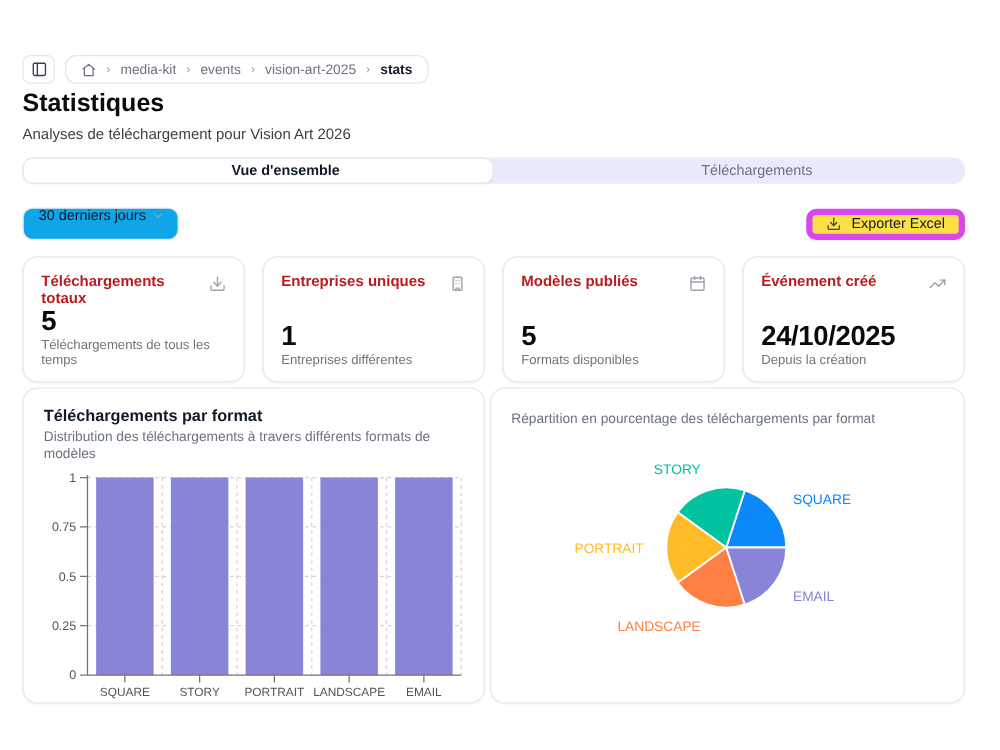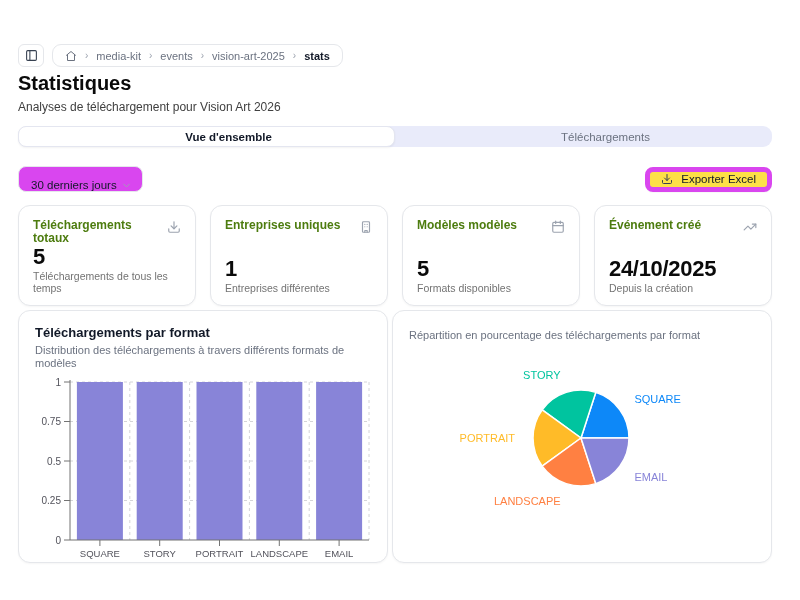--- a/index.html
+++ b/index.html
@@ -24,35 +24,35 @@
   
   .tabbar { margin-top:12px; height:21px; background:#e9ebfa; border-radius:9px;
     display:grid; grid-template-columns:1fr 1fr; align-items:stretch; }
   .tab { display:flex; align-items:center; justify-content:center; font-size:11.5px;
     color:#6b7280; border-radius:8px;padding-left:44px; }
   .tab.active { background:#ffffff; color:#111827; font-weight:600;
     border:1px solid #e4e6f0; box-shadow:0 1px 2px rgba(0,0,0,.05); }
 
   
   .controls { margin-top:19px; height:26px; display:flex; align-items:center; justify-content:space-between; }
-  .select { display:inline-flex; align-items:flex-end; gap:4px; height:26px; padding:0 10px 0 12px;
-    border:1px solid #e5e7eb; border-radius:8px; background:#d946ef; font-size:11.5px; color:#111827; }
+  .select { display:inline-flex; align-items:flex-start; gap:4px; height:26px; padding:0 10px 0 12px;
+    border:1px solid #e5e7eb; border-radius:8px; background:#0ea5e9; font-size:11.5px; color:#111827; }
   .select .chev { color:#9ca3af; display:flex; }
   .btn { display:inline-flex; align-items:center; gap:8px; height:25px; padding:0 11px;
     border:5px solid #d946ef; border-radius:8px; background:#fde047; font-size:11.5px;
     font-weight:500; color:#111827; box-shadow:0 1px 1px rgba(0,0,0,.03); }
   .btn .ic { color:#374151; display:flex; }
 
   
   .cards { margin-top:13px; display:grid; grid-template-columns:repeat(4,1fr); gap:14px; height:89px; }
   .card { border:1px solid #e5e7eb; border-radius:12px; background:#fff;
     box-shadow:0 1px 2px rgba(0,0,0,.04); }
   .stat-card { padding:13px 14px 11px; display:flex; flex-direction:column; }
   .stat-head { display:flex; align-items:flex-start; justify-content:space-between; }
-  .stat-title { font-size:12px; font-weight:600; color:#4d7c0f; line-height:13px; }
+  .stat-title { font-size:12px; font-weight:600; color:#b91c1c; line-height:13px; }
   .stat-icon { color:#9ca3af; display:flex; margin-top:1px; }
   .stat-value { margin-top:auto; font-size:22px; line-height:23px; font-weight:700; color:#0a0a0a; letter-spacing:-.3px; }
   .stat-sub { margin-top:2px; font-size:10.5px; color:#737373; line-height:12px; }
 
   
   .charts { margin-top:16px; display:flex; gap:4px; height:253px; }
   .chart-card { padding:14px 16px 10px; }
   .chart-card.left { width:370px; }
   .chart-card.right { flex:1; }
   .chart-title { font-size:13px; font-weight:700; color:#111827; line-height:15px; }
@@ -149,21 +149,21 @@
               <path d="M10 21v-3h4v3"></path>
             </svg>
         </span>
       </div>
       <div class="stat-value">1</div>
       <div class="stat-sub">Entreprises différentes</div>
     </div>
 
     <div class="card stat-card">
       <div class="stat-head">
-        <span class="stat-title">Modèles modèles</span>
+        <span class="stat-title">Modèles publiés</span>
         <span class="stat-icon">
           <svg width="14" height="14" viewBox="0 0 24 24" fill="none" stroke="currentColor" stroke-width="2" stroke-linecap="round" stroke-linejoin="round">
               <rect x="3" y="4" width="18" height="17" rx="2"></rect>
               <line x1="16" y1="2" x2="16" y2="6"></line>
               <line x1="8" y1="2" x2="8" y2="6"></line>
               <line x1="3" y1="9.5" x2="21" y2="9.5"></line>
             </svg>
         </span>
       </div>
       <div class="stat-value">5</div>

